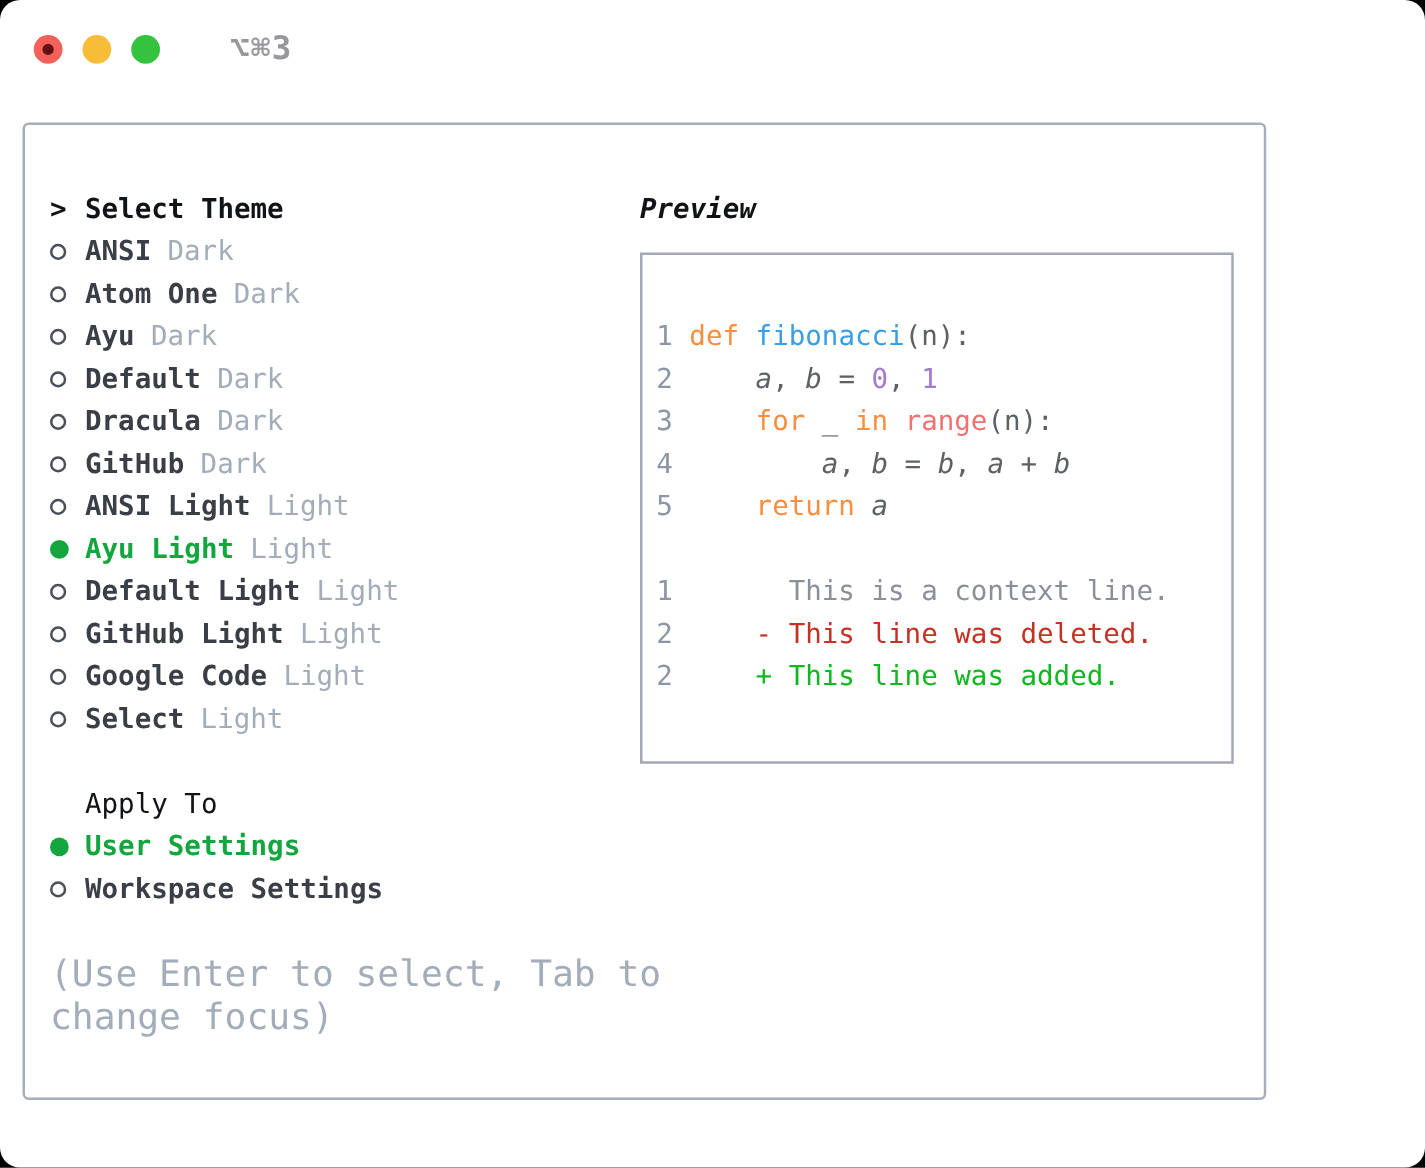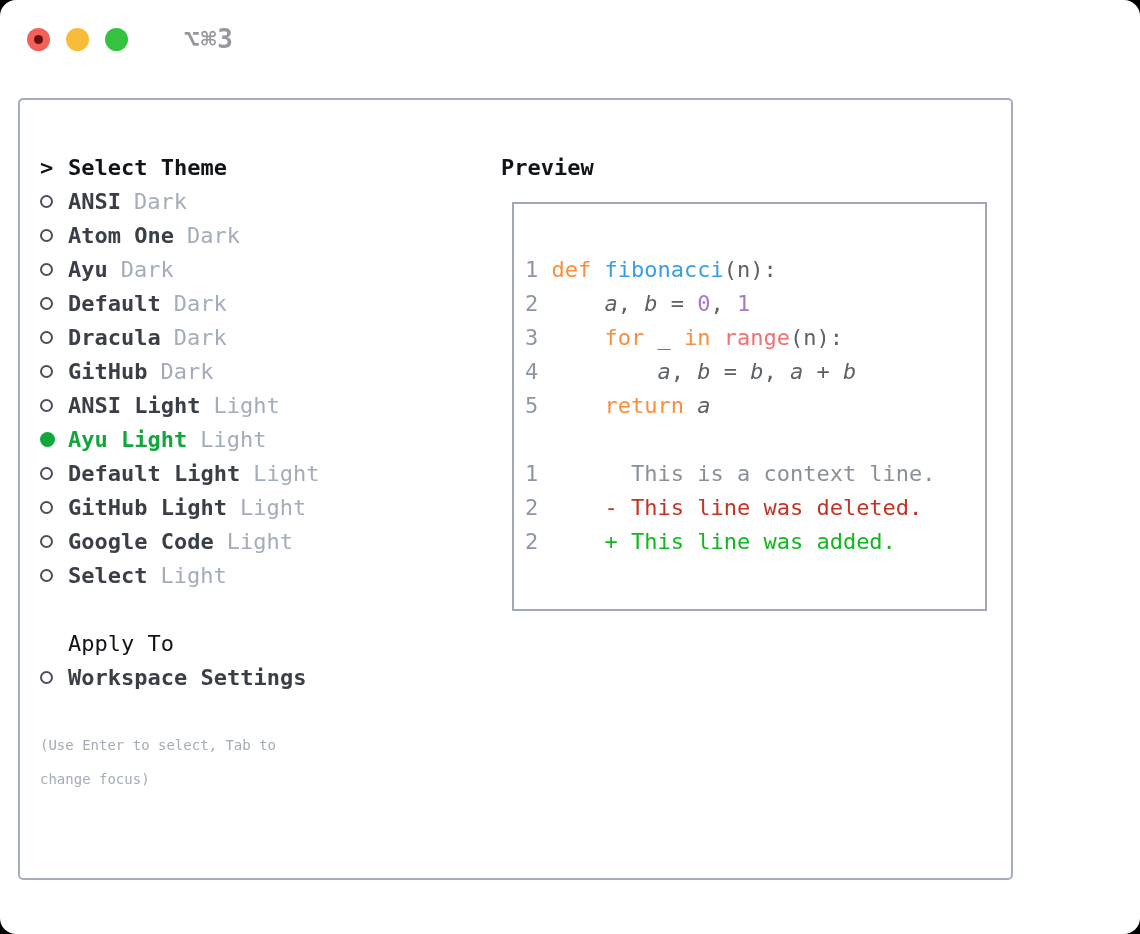--- a/index.html
+++ b/index.html
@@ -20,23 +20,23 @@
   .row .slot{width:28px;flex:0 0 28px;display:flex;align-items:center;}
   .caret{font-weight:bold;color:var(--header);}
   .htext{font-weight:bold;color:var(--header);white-space:pre;}
   .htext2{color:var(--header);white-space:pre;}
   .dot{width:13px;height:13px;border:2px solid var(--radio);border-radius:50%;}
   .dot.filled{width:15px;height:15px;border:none;background:var(--green);}
   .name{white-space:pre;color:var(--dark);font-weight:bold;}
   .name.sel{color:var(--green);}
   .suffix{white-space:pre;margin-left:13px;color:var(--dim);}
   .blank{height:34px;}
-  .help{font-size:14px;line-height:34px;color:var(--dim);white-space:pre;}
+  .help{font-size:29px;line-height:34px;color:var(--dim);white-space:pre;}
   
-  .pv-header{position:absolute;left:481px;top:50px;}
+  .pv-header{position:absolute;left:492px;top:50px;font-style:italic;}
   .pv-box{position:absolute;left:492px;top:102px;width:475px;height:409px;border:2px solid var(--border_box);background:#fff;}
   .code{padding:49px 0 0 11px;}
   .cline{height:34px;font-size:22px;line-height:34px;white-space:pre;display:flex;}
   .gut{display:inline-block;width:2ch;color:var(--gutter);flex:0 0 auto;}
   .cbody{white-space:pre;}
   .tk-kw{color:var(--kw);text-align:right;}
   .tk-fn{color:var(--fn);}
   .tk-call{color:var(--call);}
   .tk-num{color:var(--num);}
   .tk-pl{color:var(--plain);}
@@ -159,20 +159,26 @@
       <div class="blank"></div>
 
       <div class="row">
         <span class="slot"></span>
         <span class="htext2">Apply To</span>
       </div>
 
       <div>
           <div class="row">
             <span class="slot">
+              <span class="dot filled"></span>
+            </span>
+            <span class="name sel">User Settings</span>
+          </div>
+          <div class="row">
+            <span class="slot">
               <span class="dot"></span>
             </span>
             <span class="name">Workspace Settings</span>
           </div>
         </div>
 
       <div class="blank"></div>
 
       <div class="help"><div>(Use Enter to select, Tab to</div><div>change focus)</div></div>
     </div>

